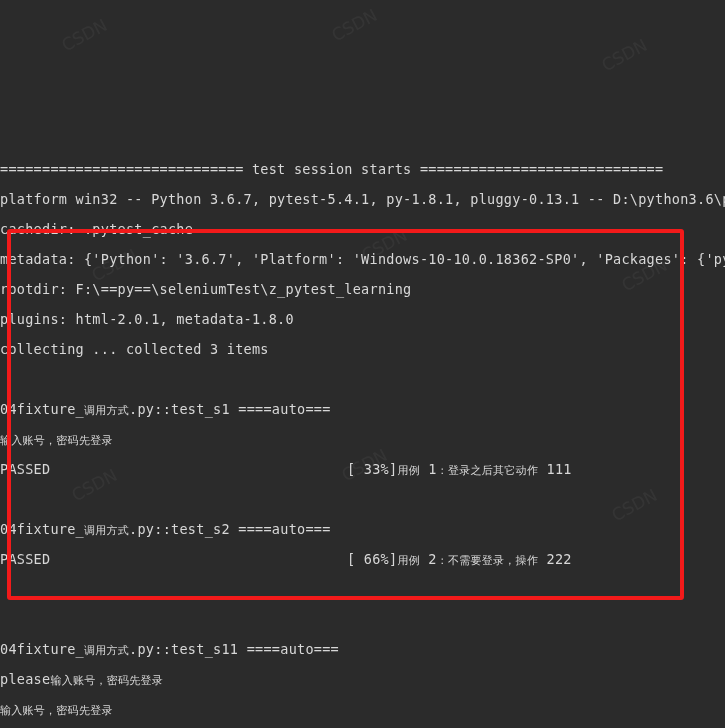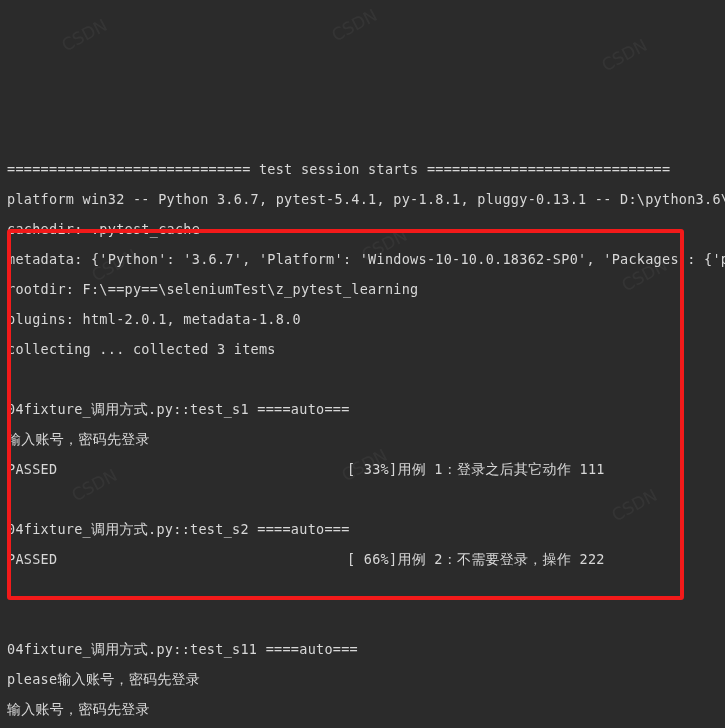--- a/index.html
+++ b/index.html
@@ -24,40 +24,40 @@
     line-height: 30px;
     white-space: pre;
     overflow: hidden;
     box-sizing: border-box;
     padding-top: 4px;
   }
 
   .line {
     position: relative;
     height: 30px;
-    padding-left: 7px;
+    padding-left: 0;
     white-space: pre;
     overflow: hidden;
     letter-spacing: 0.02em;
     z-index: 2;
   }
 
   .line.blank { height: 30px; }
 
   
   .pct-col {
     position: absolute;
     left: 347px;
     top: 0;
     white-space: pre;
   }
 
   .cjk {
     font-family: Liberation Sans, sans-serif;
-    font-size: 14px;
+    font-size: 11px;
   }
 
   
   #redbox {
     position: absolute;
     left: 7px;
     top: 229px;
     width: 677px;
     height: 371px;
     border: 4px solid #f21a1a;

